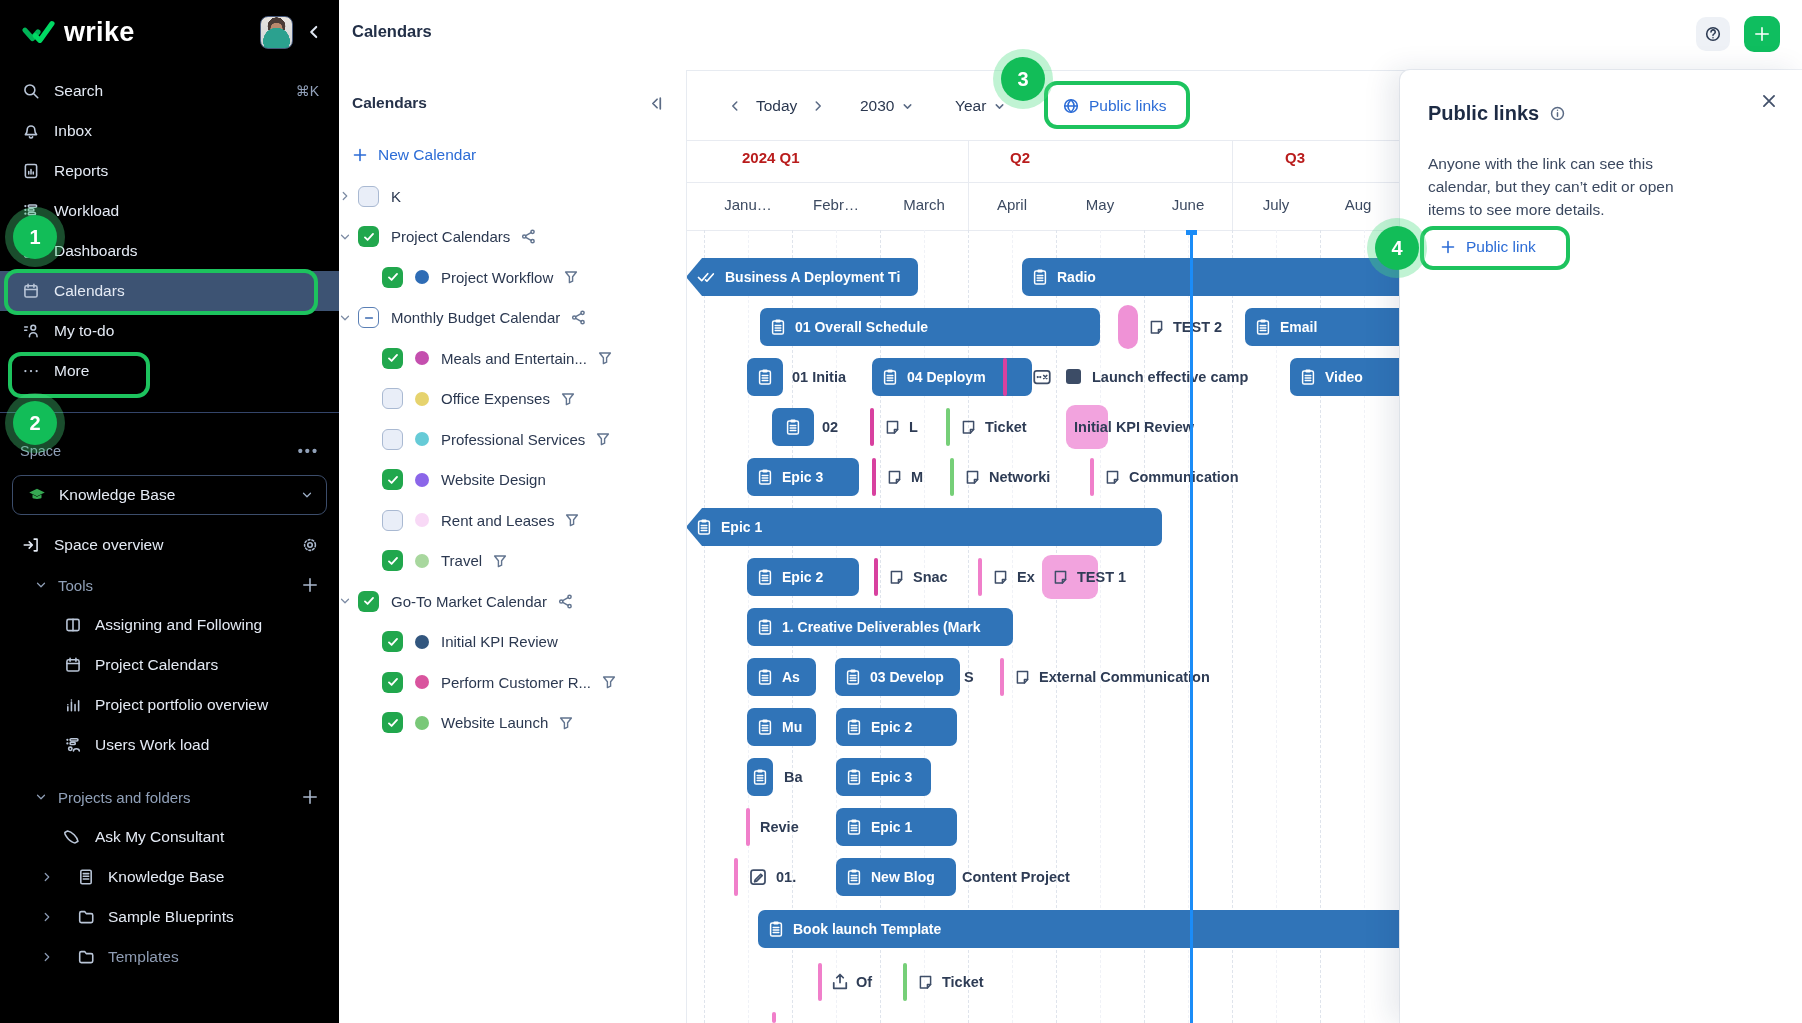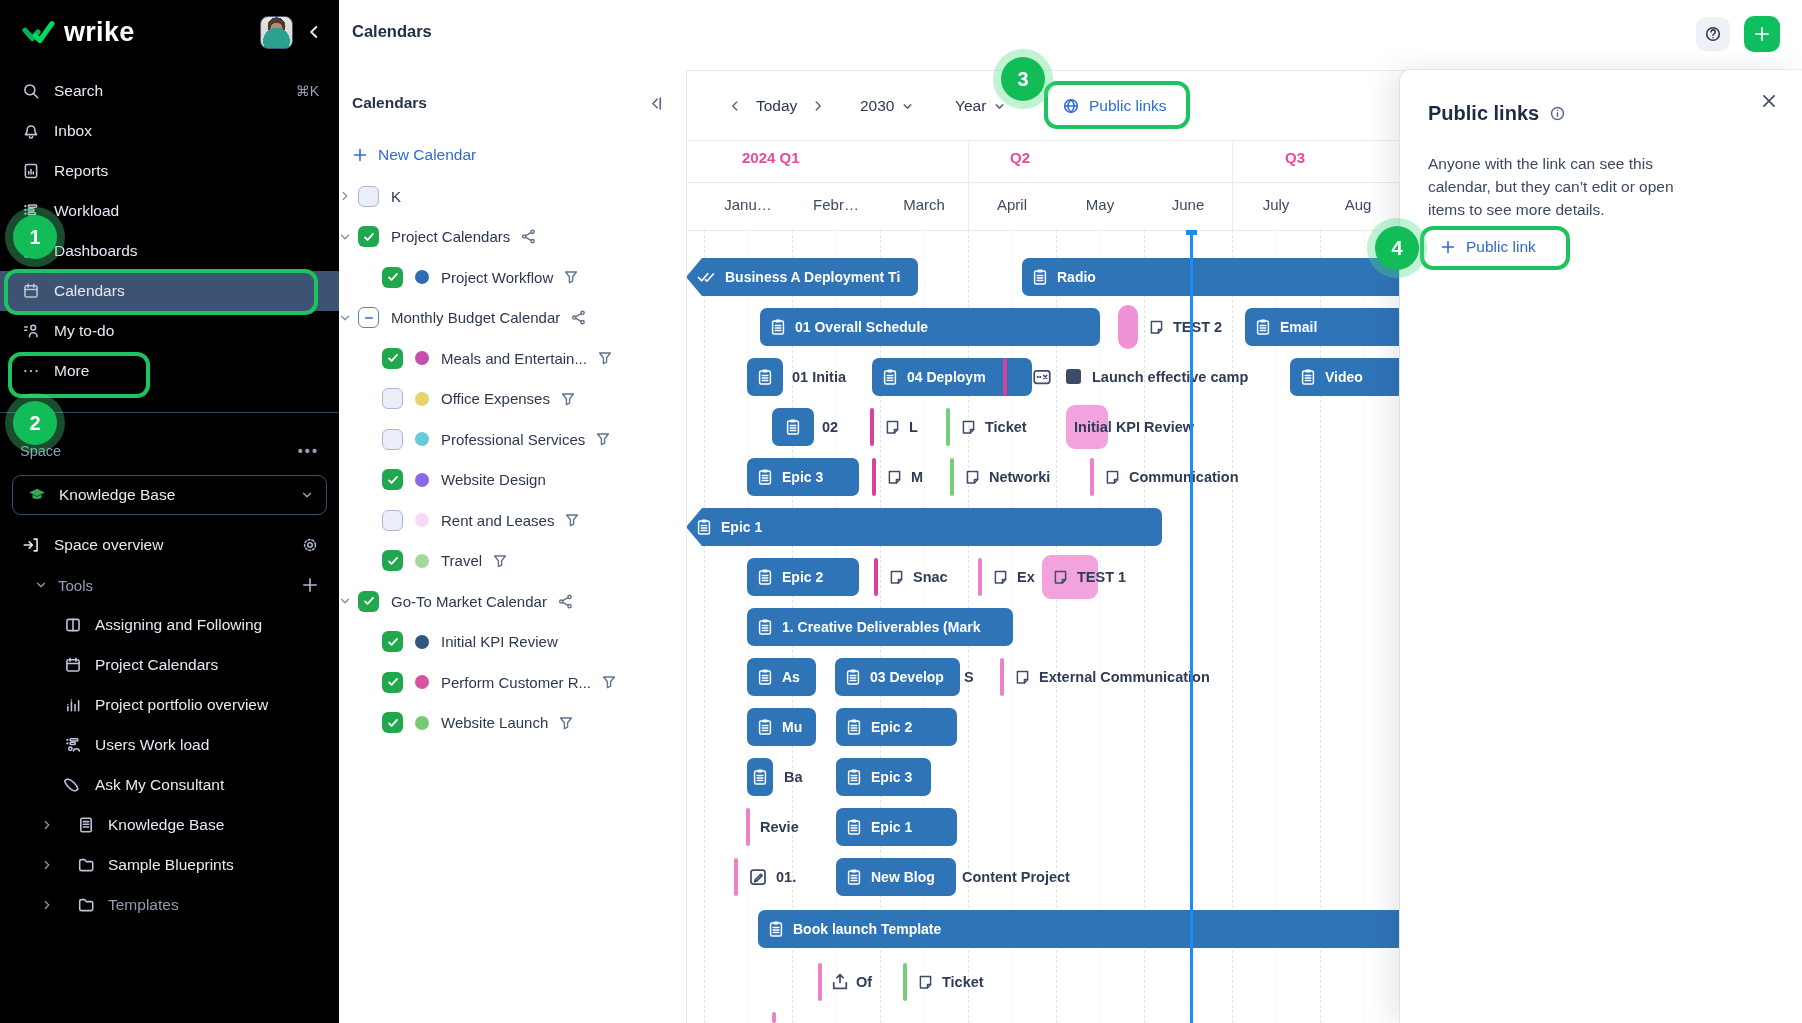--- a/index.html
+++ b/index.html
@@ -68,21 +68,21 @@
   
   .tl-head{position:absolute;left:686px;top:70px;width:1116px;height:160px;background:#fff;z-index:1;}
   .hline{position:absolute;left:686px;width:1116px;height:1px;background:#e8ebf1;z-index:1;}
   .qline{position:absolute;width:1px;background:#e8ebf1;top:140px;height:90px;z-index:1;}
   .tl-toolbar{position:absolute;top:92px;height:28px;display:flex;align-items:center;z-index:1;color:#2b3850;font-size:15.5px;}
   .tl-nav{left:728px;gap:14px;}
   .tl-nav .chv{color:#5b6b85;}
   .dd{display:flex;align-items:center;gap:7px;cursor:pointer;}
   .dd .chv{color:#5b6b85;}
   .publinks{display:flex;align-items:center;gap:9px;color:#2c6cd6;cursor:pointer;}
-  .qlabel{position:absolute;top:149px;font-size:15px;font-weight:600;color:#ec4899;z-index:1;}
+  .qlabel{position:absolute;top:149px;font-size:15px;font-weight:600;color:#b91c1c;z-index:1;}
   .mlabel{position:absolute;top:196px;font-size:15px;color:#3c4a61;transform:translateX(-50%);z-index:1;}
   .gantt{position:absolute;left:0;top:0;width:1802px;height:1023px;z-index:1;}
   .vline{position:absolute;top:230px;height:793px;width:0;border-left:1px dashed #dfe4ec;}
   .vline.mid{border-left:1px dashed #f0f2f7;}
   .today{position:absolute;width:3px;background:#1b8cf7;z-index:4;}
   .today-cap{position:absolute;width:11px;height:5px;background:#1b8cf7;z-index:4;}
   .gbar{position:absolute;height:38px;background:#3074b8;border-radius:7px;color:#fff;display:flex;align-items:center;gap:9px;padding:0 10px;box-sizing:border-box;font-size:14px;font-weight:700;white-space:nowrap;overflow:hidden;cursor:pointer;z-index:2;}
   .gbar.arrow{clip-path:polygon(16px 0,100% 0,100% 100%,16px 100%,0 50%);}
   .gbar.icononly{justify-content:center;padding:0;}
   .gline{position:absolute;width:4px;height:38px;border-radius:2px;z-index:2;}
@@ -296,20 +296,33 @@
           <span class="ic">
             <svg width="18" height="18" viewBox="0 0 16 16" fill="none" stroke="currentColor" stroke-width="1.4" stroke-linecap="round" stroke-linejoin="round">
               <path d="M3 3.4h.01 M3 6.6h.01" stroke-width="2"></path>
               <rect x="5.4" y="2.4" width="7" height="2" rx="1"></rect>
               <rect x="5.4" y="5.6" width="4.6" height="2" rx="1"></rect>
               <circle cx="5.6" cy="11.4" r="1.5"></circle>
               <path d="M8.4 13.4c0-2.8 5.2-2.8 5.2 0"></path>
             </svg>
           </span>
           <span>Users Work load</span>
+        </div>
+        <div class="grp-head mt">
+          <span>
+            <svg width="14" height="14" viewBox="0 0 16 16" fill="none" stroke="currentColor" stroke-width="1.4" stroke-linecap="round" stroke-linejoin="round">
+              <path d="M4 6l4 4 4-4"></path>
+            </svg>
+          </span>
+          <span>Projects and folders</span>
+          <span class="plus">
+            <svg width="18" height="18" viewBox="0 0 16 16" fill="none" stroke="currentColor" stroke-width="1.4" stroke-linecap="round" stroke-linejoin="round">
+              <path d="M8 2.5v11 M2.5 8h11"></path>
+            </svg>
+          </span>
         </div>
         <div class="grp-item">
           <span class="ic">
             <svg width="18" height="18" viewBox="0 0 16 16" fill="none" stroke="currentColor" stroke-width="1.4" stroke-linecap="round" stroke-linejoin="round">
               <path d="M3.2 2.6c3.6.4 8.8 5.6 9.2 9.2l-2.4 1.4c-1.2.4-4.4-1.6-6-3.2s-3.6-4.8-3.2-6z"></path>
             </svg>
           </span>
           <span>Ask My Consultant</span>
         </div>
         <div class="grp-item">

